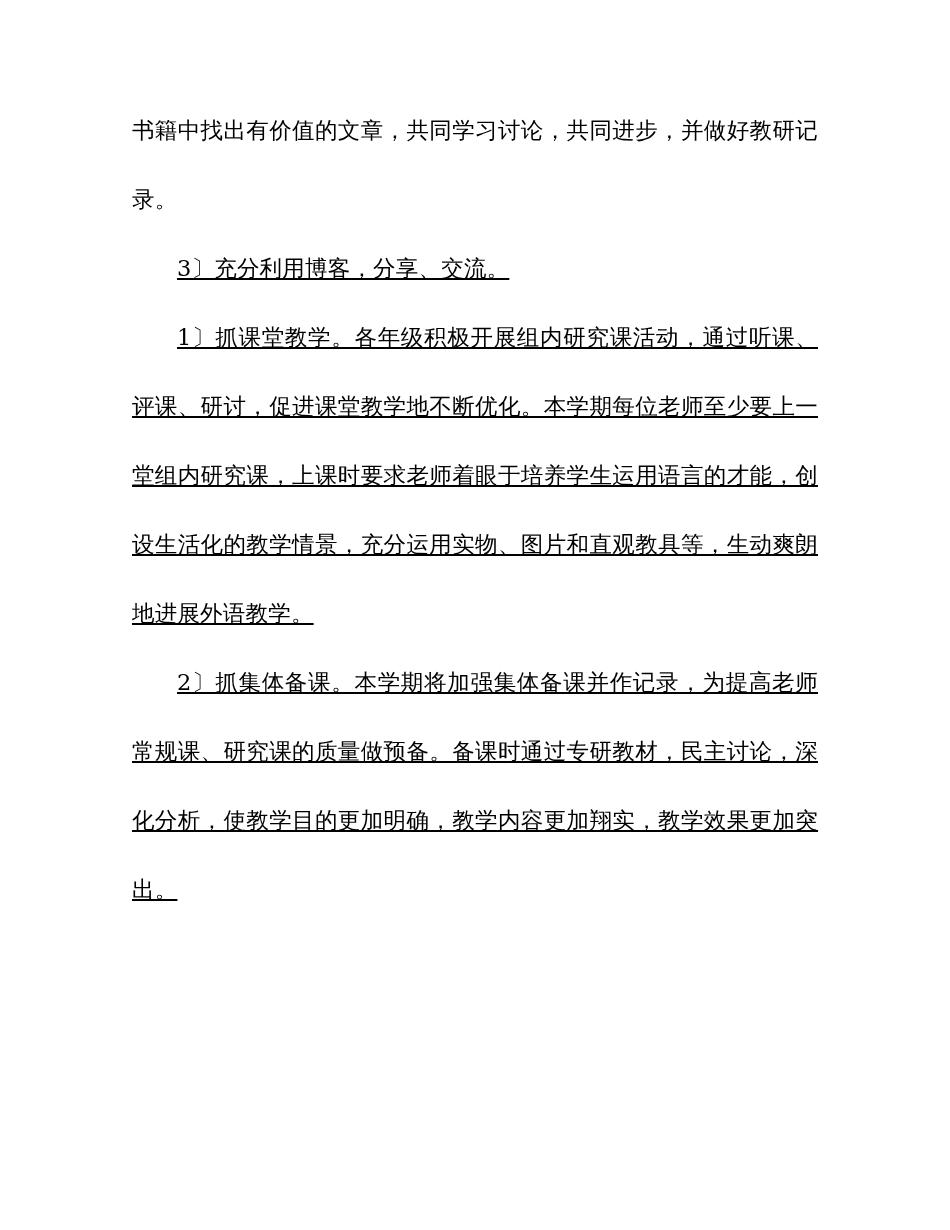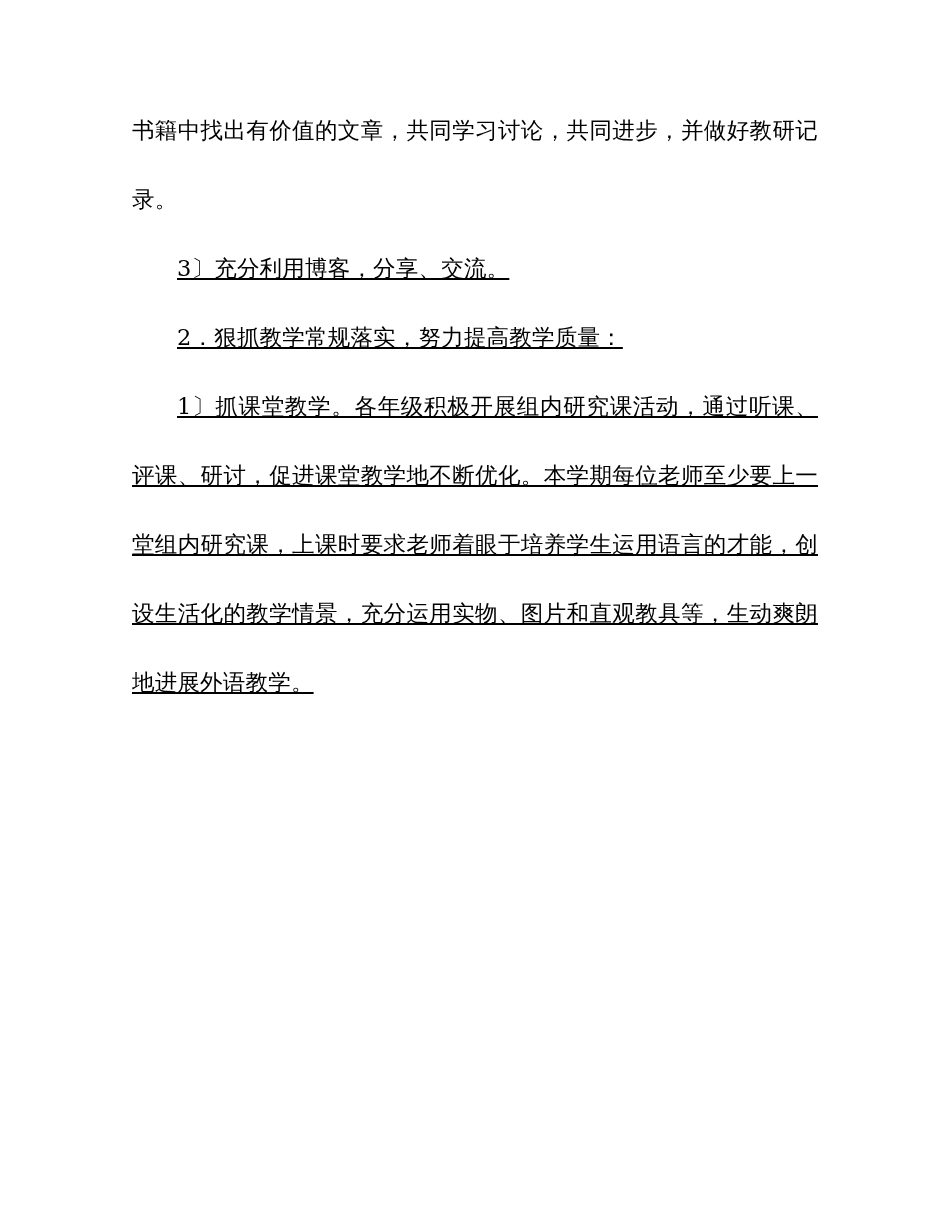--- a/index.html
+++ b/index.html
@@ -41,16 +41,16 @@
     text-decoration: underline;
   }
 </style>
 </head>
 <body>
 
 <div class="page">
   <div class="doc-body">
     <p class="para">书籍中找出有价值的文章，共同学习讨论，共同进步，并做好教研记录。</p>
     <p class="para indent">3〕充分利用博客，分享、交流。</p>
-    <p class="para indent">2．狠抓教学常规落实，努力提高教学质量：</p>
     <p class="para indent">1〕抓课堂教学。各年级积极开展组内研究课活动，通过听课、评课、研讨，促进课堂教学地不断优化。本学期每位老师至少要上一堂组内研究课，上课时要求老师着眼于培养学生运用语言的才能，创设生活化的教学情景，充分运用实物、图片和直观教具等，生动爽朗地进展外语教学。</p>
+    <p class="para indent">2〕抓集体备课。本学期将加强集体备课并作记录，为提高老师常规课、研究课的质量做预备。备课时通过专研教材，民主讨论，深化分析，使教学目的更加明确，教学内容更加翔实，教学效果更加突出。</p>
   </div>
 </div>
 
 </body></html>

